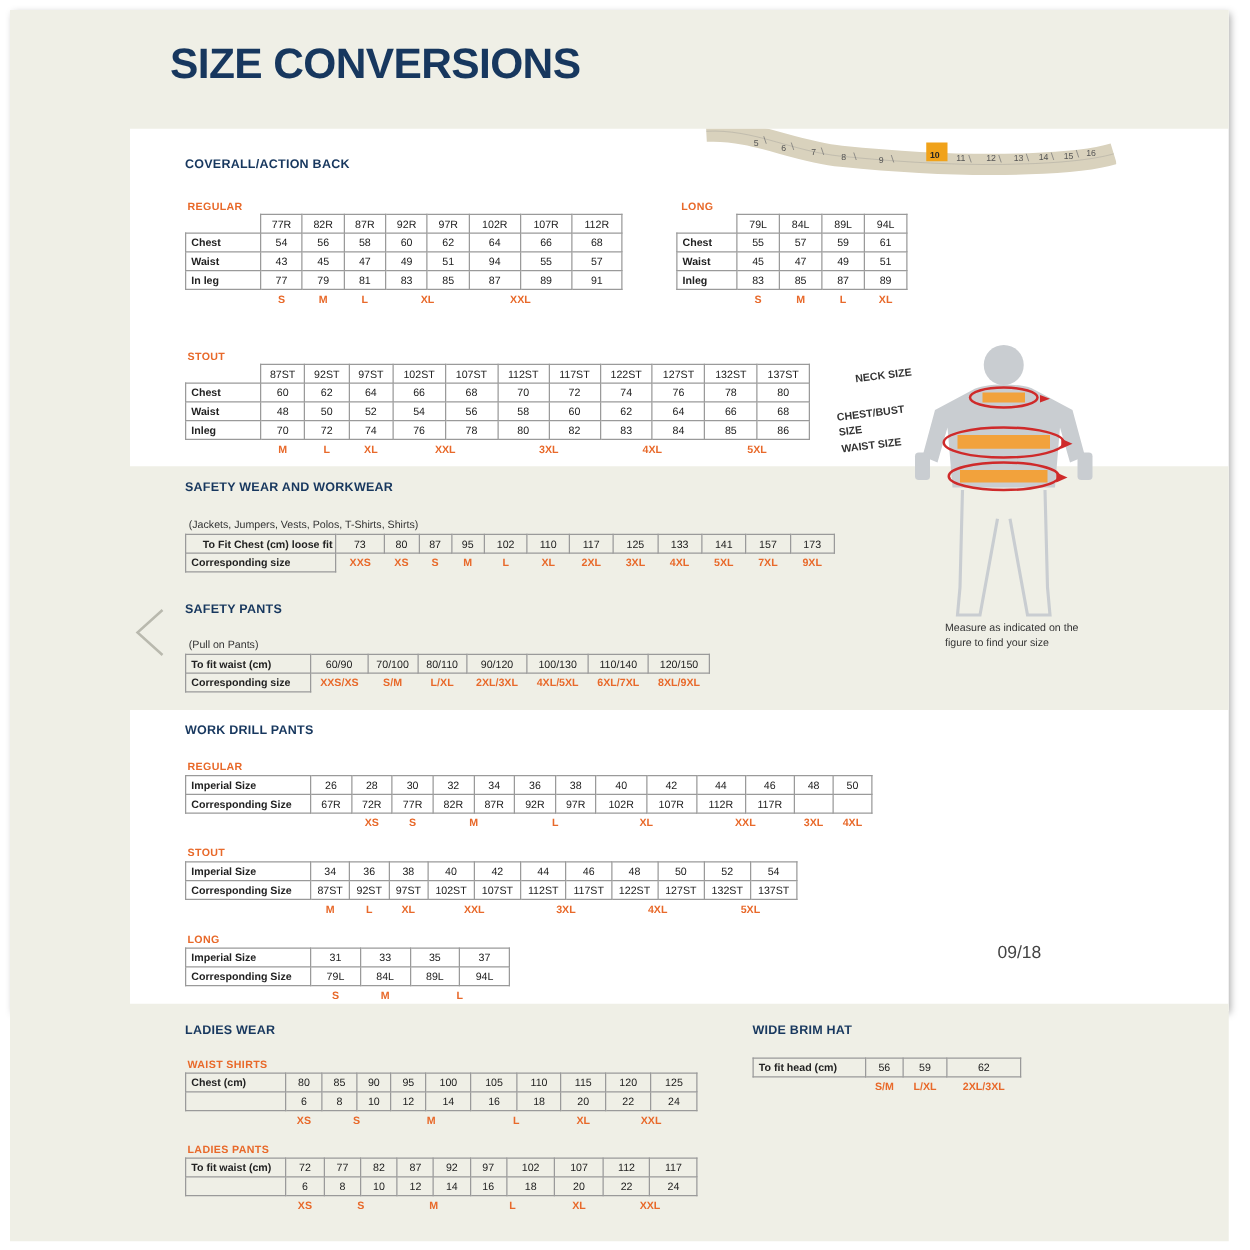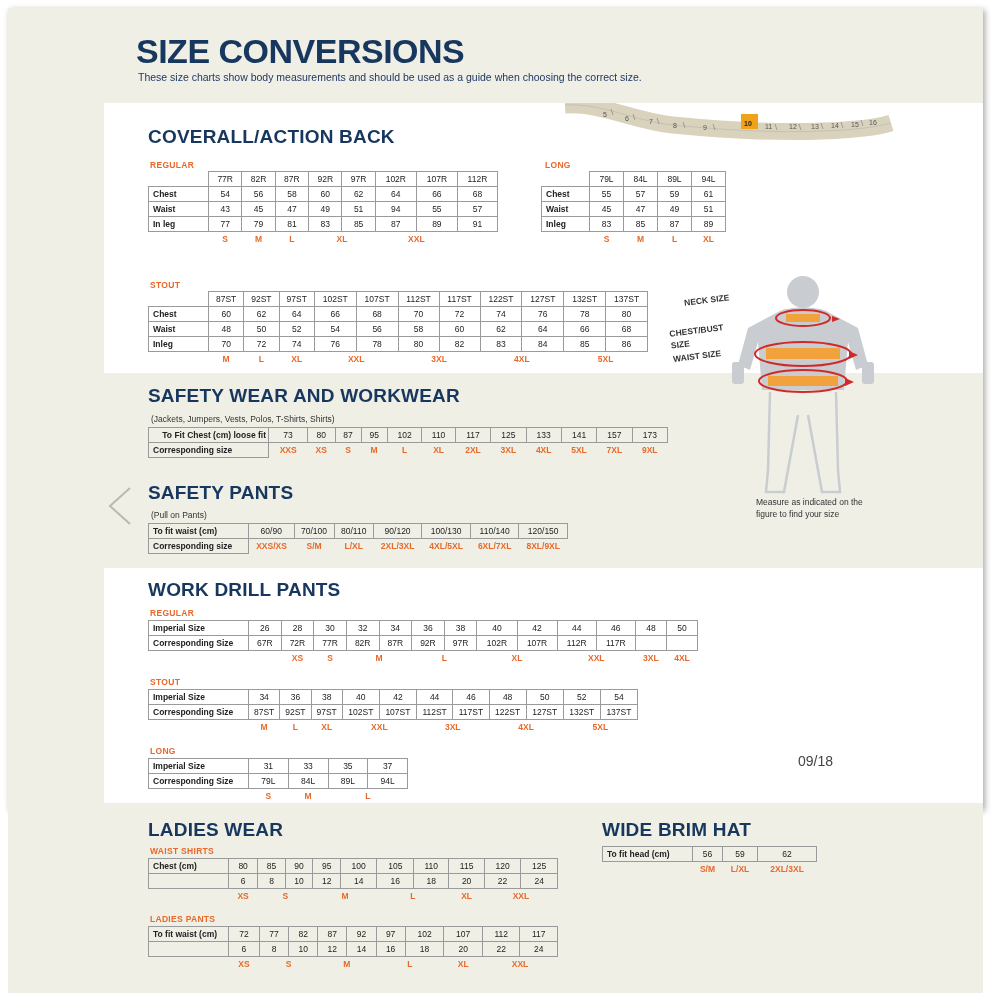--- a/index.html
+++ b/index.html
@@ -44,21 +44,21 @@
     font-size:34px; font-weight:bold; letter-spacing:-0.5px;
     color:#17375e; margin:0;
     font-family:"Liberation Sans", sans-serif;
   }
   .subtitle {
     position:absolute; left:130px; top:63px;
     font-size:10.5px; color:#1f3864;
   }
   .section-title {
     position:absolute;
-    font-size:19px; font-weight:bold; color:#17375e;
+    font-size:10px; font-weight:bold; color:#17375e;
     letter-spacing:0.2px;
   }
   .cat {
     position:absolute;
     font-size:8.5px; font-weight:bold; color:#e8692a;
     letter-spacing:0.3px;
     text-align:center;
   }
   .note {
     position:absolute;
@@ -118,21 +118,20 @@
 <div class="page">
   <div class="sheet">
     <div class="band-header"></div>
     <div class="band-mid"></div>
     <div class="band-bottom"></div>
     <div class="left-band"></div>
 
     <div class="content">
 
       <h1 class="title">SIZE CONVERSIONS</h1>
-      <div class="subtitle">These size charts show body measurements and should be used as a guide when choosing the correct size.</div>
 
       <svg class="tape" viewBox="0 0 330 45">
         <path d="M2,2 C40,0 70,18 110,22 C160,27 210,30 260,28 C290,27 315,24 328,20" stroke="#d9d2bd" stroke-width="17" fill="none"></path>
         <path d="M2,2 C40,0 70,18 110,22 C160,27 210,30 260,28 C290,27 315,24 328,20" stroke="#8a8a8a" stroke-width="0.6" fill="none" opacity="0.4"></path>
         <rect x="178" y="11" width="17" height="15" fill="#f0a21a"></rect>
         <g fill="#555" font-size="7" font-family="Liberation Sans, sans-serif">
           <text x="40" y="14">5</text>
           <text x="62" y="18">6</text>
           <text x="86" y="21">7</text>
           <text x="110" y="25">8</text>

